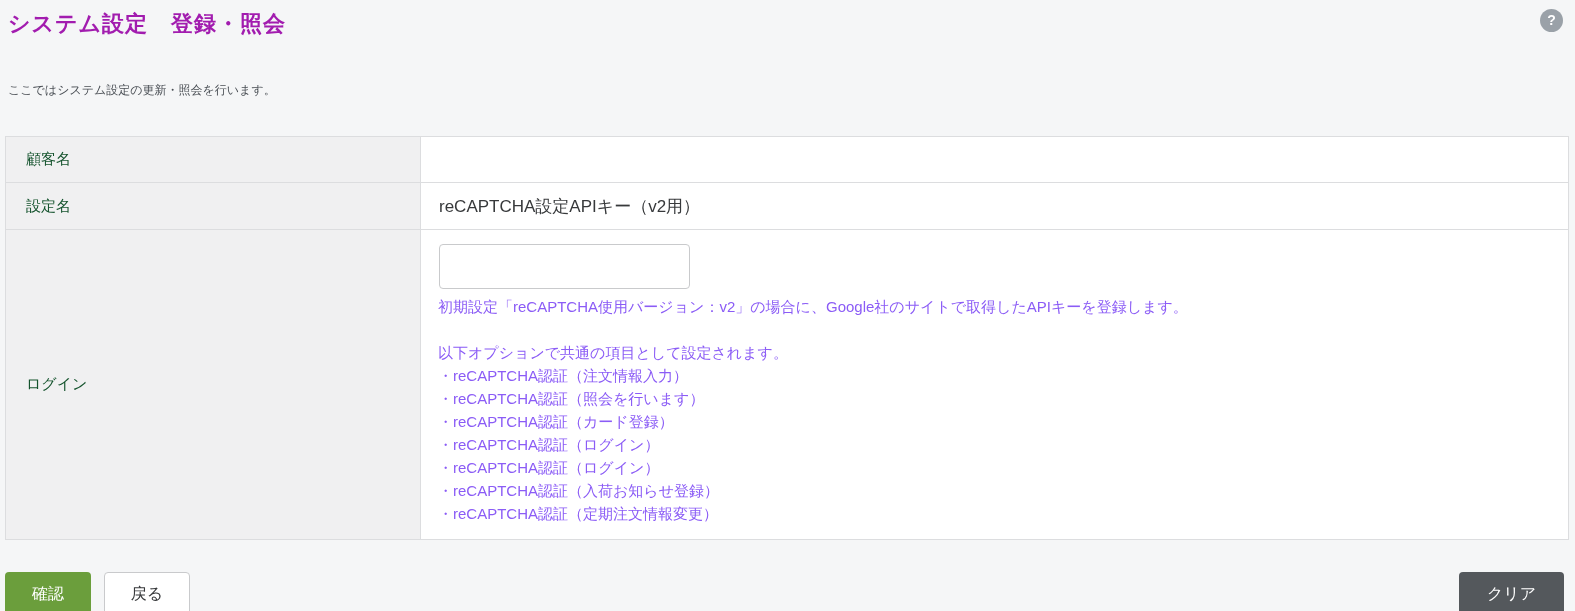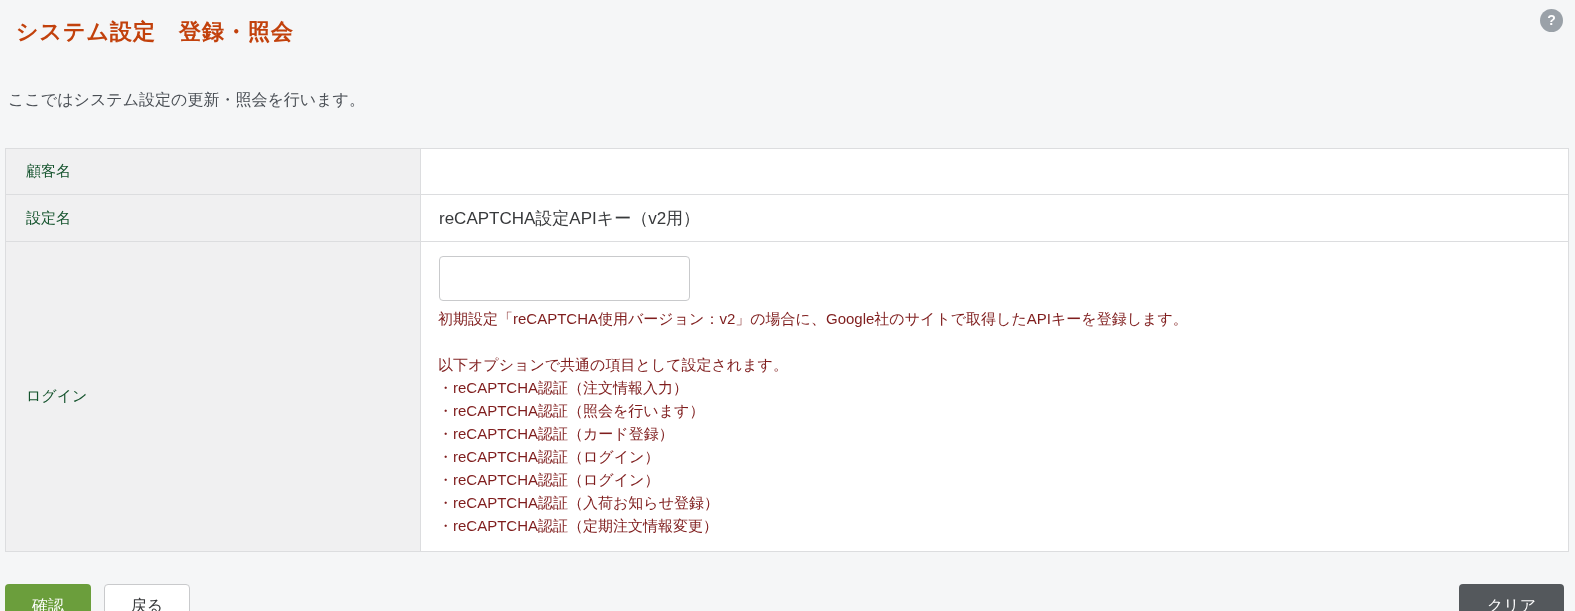--- a/index.html
+++ b/index.html
@@ -8,43 +8,43 @@
     width: 1575px; height: 611px;
     background: #f5f6f7;
     font-family: "Liberation Sans", "DejaVu Sans", sans-serif;
     color: #3c4046;
   }
   .page { position: relative; width: 1575px; height: 611px; overflow: hidden; }
 
   
   .header { position: relative; padding: 9px 8px 0 8px; }
   .page-title {
-    margin: 8px;
+    margin: 0;
     font-size: 22px;
     font-weight: bold;
-    color: #c2410c;
+    color: #a21caf;
     letter-spacing: 1px;
   }
   .help-icon {
     position: absolute;
     top: 9px; right: 12px;
     width: 23px; height: 23px;
     border-radius: 50%;
     background: #9aa1a8;
     color: #ffffff;
     font-size: 14px;
     font-weight: bold;
     line-height: 23px;
     text-align: center;
     cursor: pointer;
     user-select: none;
   }
   .subtitle {
     margin: 43px 0 0 0;
-    font-size: 16px;
+    font-size: 12px;
     color: #4a4f55;
   }
 
   
   .settings-table {
     margin: 37px 6px 0 5px;
     border: 1px solid #dcdddf;
     background: #ffffff;
   }
   .t-row { display: flex; border-bottom: 1px solid #dcdddf; }
@@ -86,21 +86,21 @@
     border-radius: 4px;
     background: #ffffff;
     font-size: 16px;
     padding: 4px 8px;
     outline: none;
     margin: 1px 0 6px 1px;
   }
   .desc-line, .options-intro, .option-line {
     font-size: 15px;
     line-height: 23px;
-    color: #7f1d1d;
+    color: #8b5cf6;
     white-space: pre;
   }
   .spacer-line { height: 23px; }
 
   
   .button-bar {
     display: flex;
     align-items: center;
     margin: 32px 11px 0 5px;
   }

